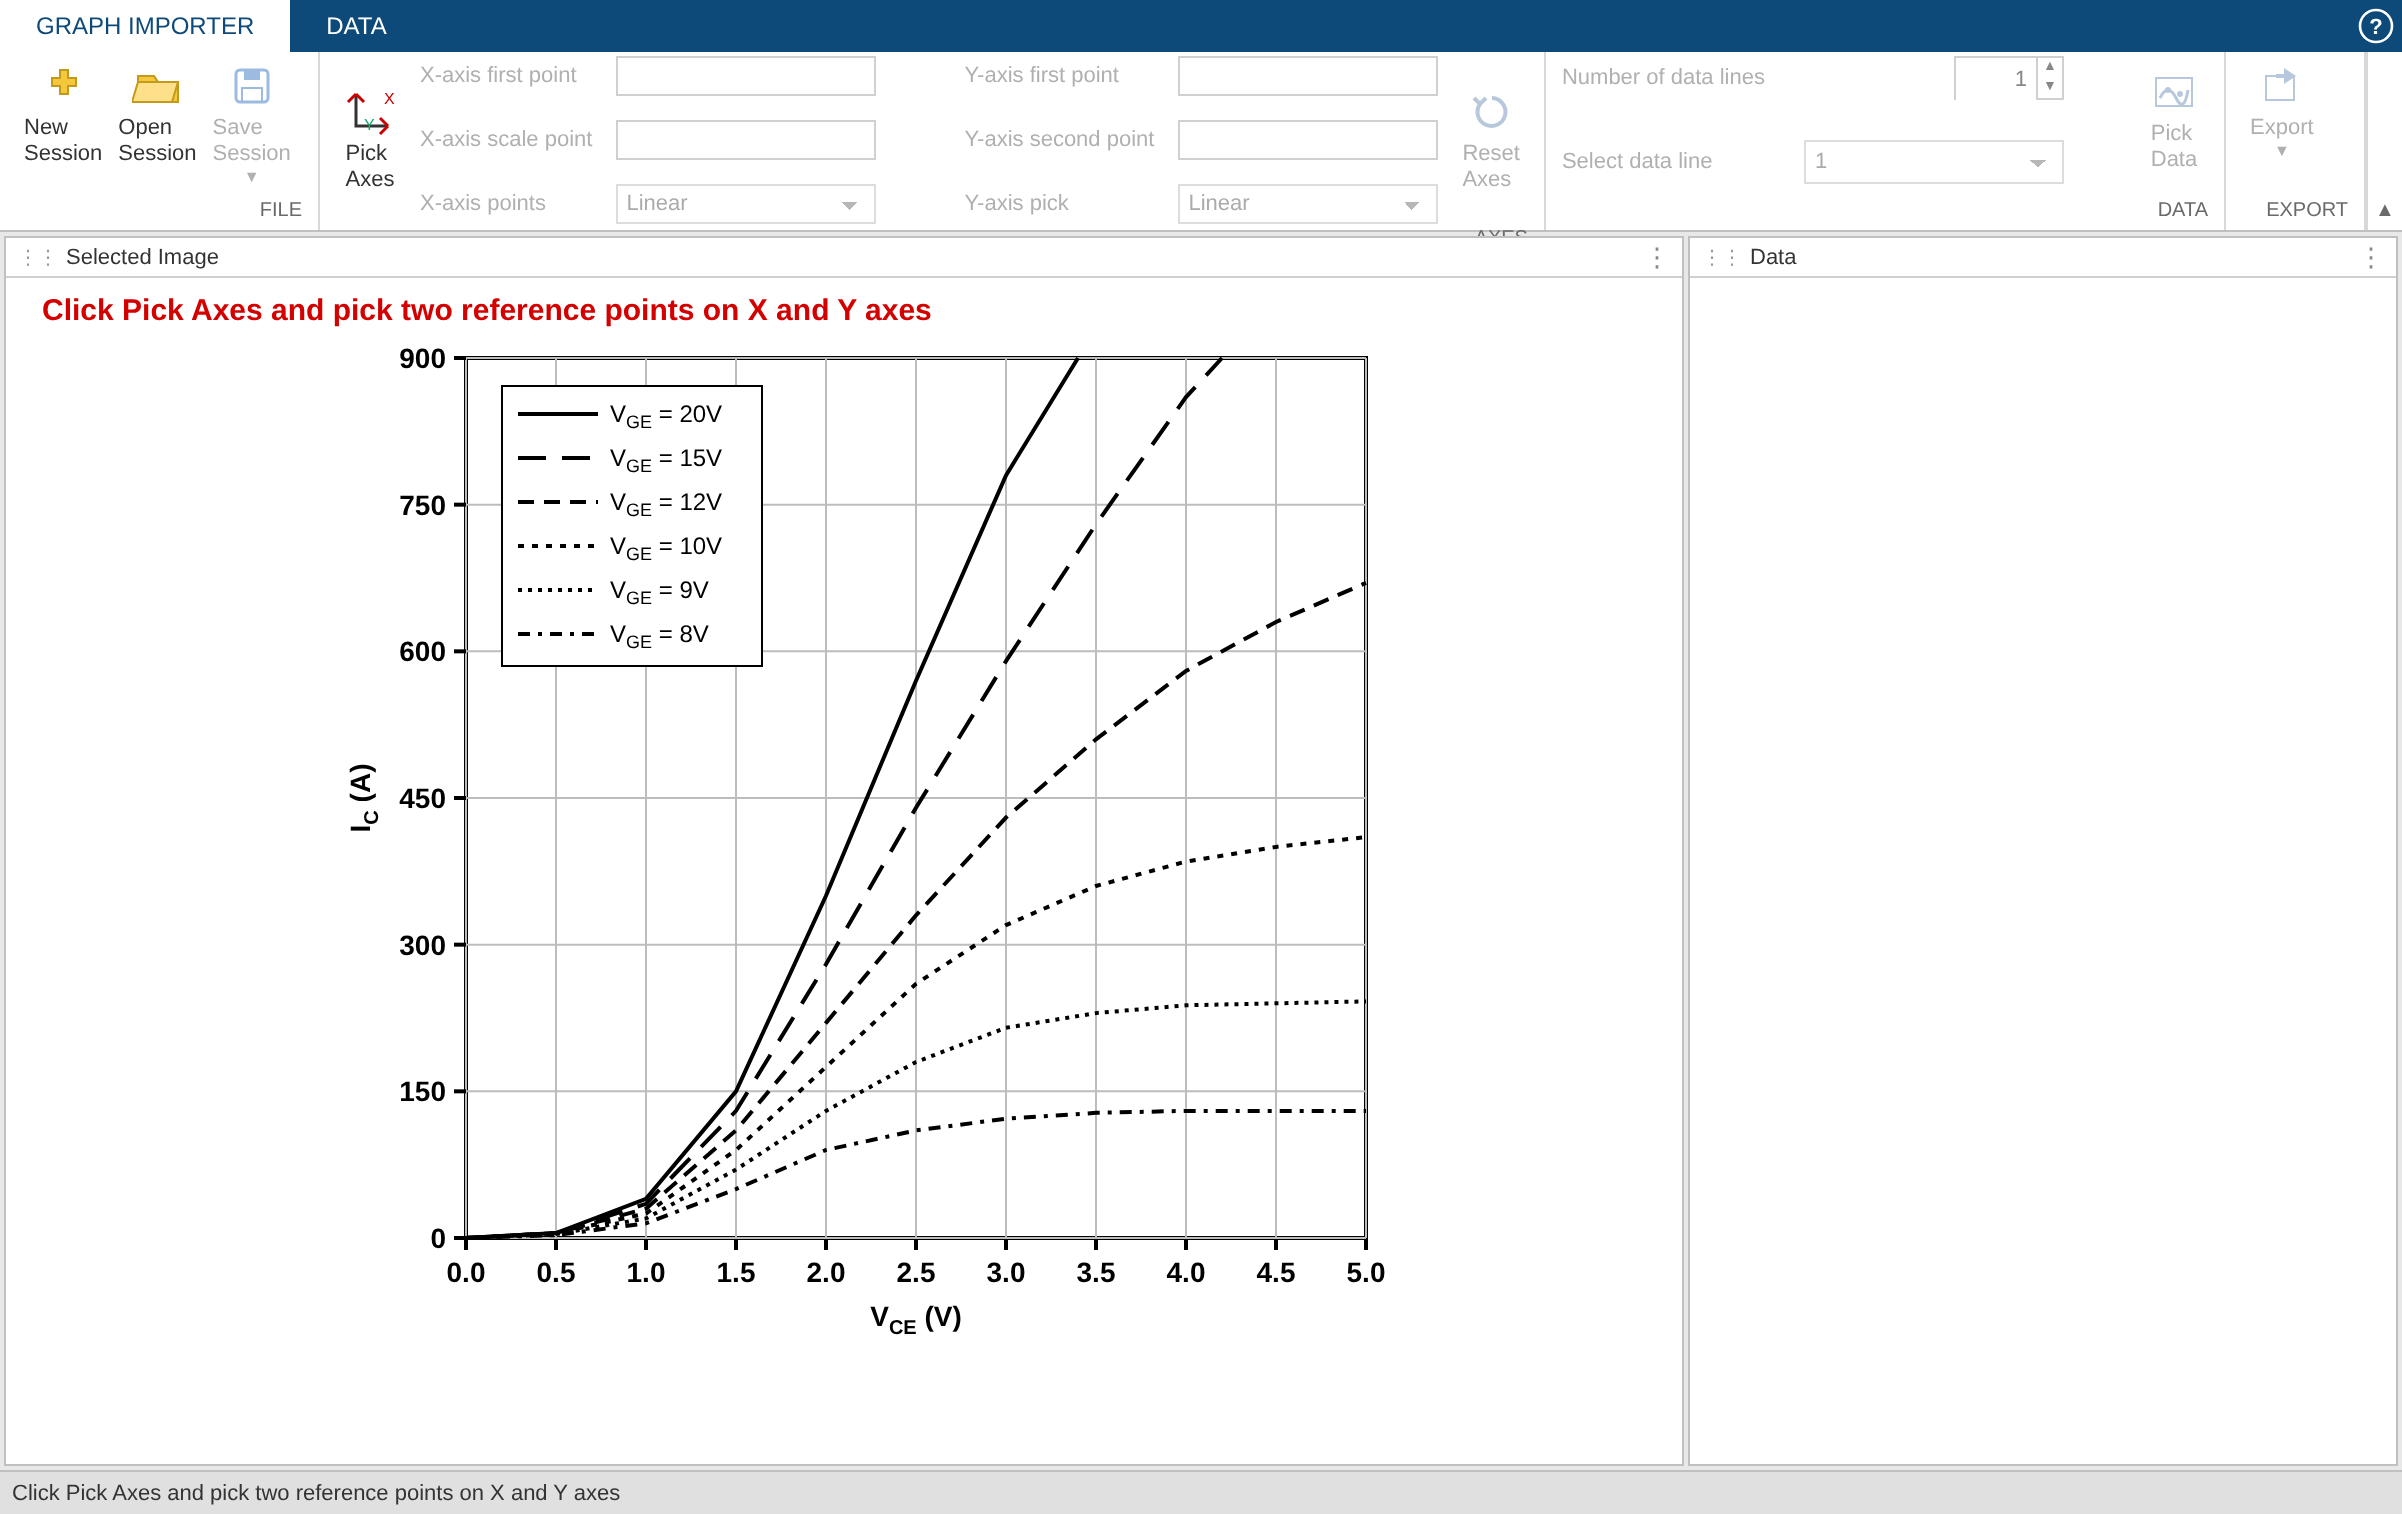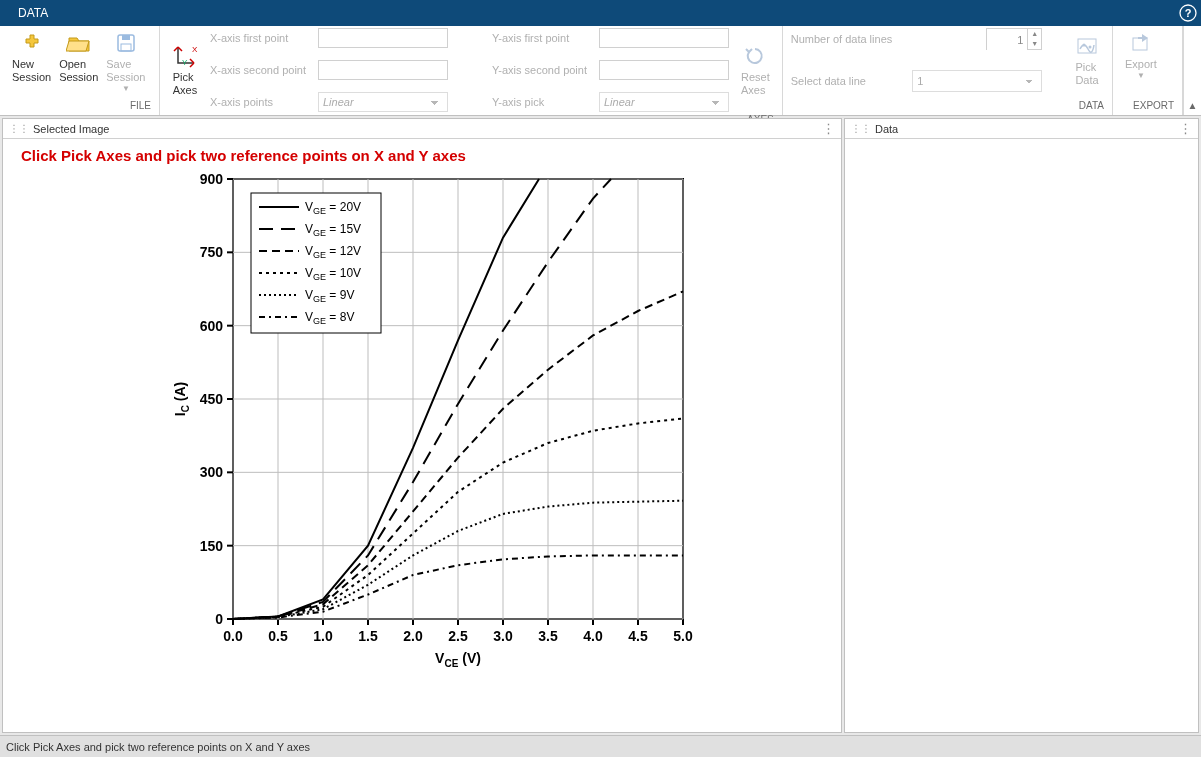--- a/index.html
+++ b/index.html
@@ -16,21 +16,21 @@
 .ribbon-group { border-right: 1px solid #d8d8d8; padding: 2px 8px 0; display: flex; flex-direction: column; justify-content: space-between; }
 .ribbon-group-title { font-size: 10px; color: #6a6a6a; text-align: right; padding: 2px 0 4px; }
 .ribbon-row { display: flex; align-items: flex-start; gap: 0; }
 .rbtn { display: flex; flex-direction: column; align-items: center; padding: 2px 4px; cursor: pointer; }
 .rbtn .icon { width: 26px; height: 26px; display: flex; align-items: center; justify-content: center; }
 .rbtn .lbl { font-size: 11px; color: #333; line-height: 13px; padding-top: 2px; white-space: pre; }
 .rbtn.disabled .lbl { color: #b0b0b0; }
 .rbtn.disabled { cursor: default; }
 
 .axes-grid { display: grid; grid-template-columns: auto 130px 20px auto 130px; row-gap: 2px; column-gap: 6px; align-items: center; font-size: 11px; color: #b0b0b0; gap: 12px; }
-.axes-grid input, .axes-grid select { height: 20px; border: 1px solid #d0d0d0; font-size: 11px; padding: 0 4px; background: #fff; color: #888; width: 100%; font-style: italic; }
+.axes-grid input, .axes-grid select { height: 20px; border: 1px solid #d0d0d0; font-size: 11px; padding: 0 4px; background: #fff; color: #888; width: 100%; }
 .axes-grid select { appearance: none; -webkit-appearance: none; background-image: linear-gradient(45deg, transparent 50%, #999 50%), linear-gradient(135deg, #999 50%, transparent 50%); background-position: calc(100% - 12px) 8px, calc(100% - 8px) 8px; background-size: 4px 4px, 4px 4px; background-repeat: no-repeat; padding-right: 20px; }
 
 .data-grid { display: grid; grid-template-columns: auto 130px; row-gap: 4px; column-gap: 6px; align-items: center; font-size: 11px; color: #b0b0b0; gap: 20px; }
 .data-grid input, .data-grid select { height: 22px; border: 1px solid #d0d0d0; font-size: 11px; padding: 0 4px; background: #fff; color: #888; width: 100%; }
 .spinner { display: flex; border:1px solid #d0d0d0; height:22px; }
 .spinner input { border:none; text-align:right; width: 40px; }
 .spinner .stepbtns { display:flex; flex-direction:column; border-left:1px solid #d0d0d0; }
 .spinner .stepbtns div { font-size:7px; line-height:10px; padding:0 3px; color:#888; cursor:pointer; }
 .data-grid select { appearance: none; -webkit-appearance: none; background-image: linear-gradient(45deg, transparent 50%, #999 50%), linear-gradient(135deg, #999 50%, transparent 50%); background-position: calc(100% - 12px) 9px, calc(100% - 8px) 9px; background-size: 4px 4px, 4px 4px; background-repeat: no-repeat; padding-right: 20px; }
 
@@ -53,20 +53,21 @@
 .chart-wrap { position:absolute; left: 160px; top: 30px; width: 540px; height: 540px; }
 svg { font-family: Arial, sans-serif; }
 
 
 .statusbar { height: 22px; background: #e0e0e0; border-top: 1px solid #c0c0c0; font-size: 11px; color: #333; display: flex; align-items: center; padding: 0 6px; }
 </style>
 </head>
 <body>
 
 <div class="tabbar">
+  <div class="tab active">GRAPH IMPORTER</div>
   <div class="tab">DATA</div>
   <div class="help-btn">
     <svg width="18" height="18">
         <circle cx="9" cy="9" r="8" fill="none" stroke="#fff" stroke-width="1.3"></circle>
         <text x="9" y="13" text-anchor="middle" font-size="11" fill="#fff" font-weight="bold">?</text>
       </svg>
   </div>
 </div>
 
 <div class="ribbon">
@@ -123,21 +124,21 @@
         <span class="lbl">Pick
 Axes</span>
       </div>
       <div class="axes-grid">
         <span>X-axis first point</span>
         <input type="text" disabled="" style="">
         <span></span>
         <span>Y-axis first point</span>
         <input type="text" disabled="" style="">
 
-        <span>X-axis second point</span>
+        <span>X-axis scale point</span>
         <input type="text" disabled="" style="">
         <span></span>
         <span>Y-axis second point</span>
         <input type="text" disabled="" style="">
 
         <span>X-axis points</span>
         <select disabled=""><option>Linear</option></select>
         <span></span>
         <span>Y-axis pick</span>
         <select disabled=""><option>Linear</option></select>

